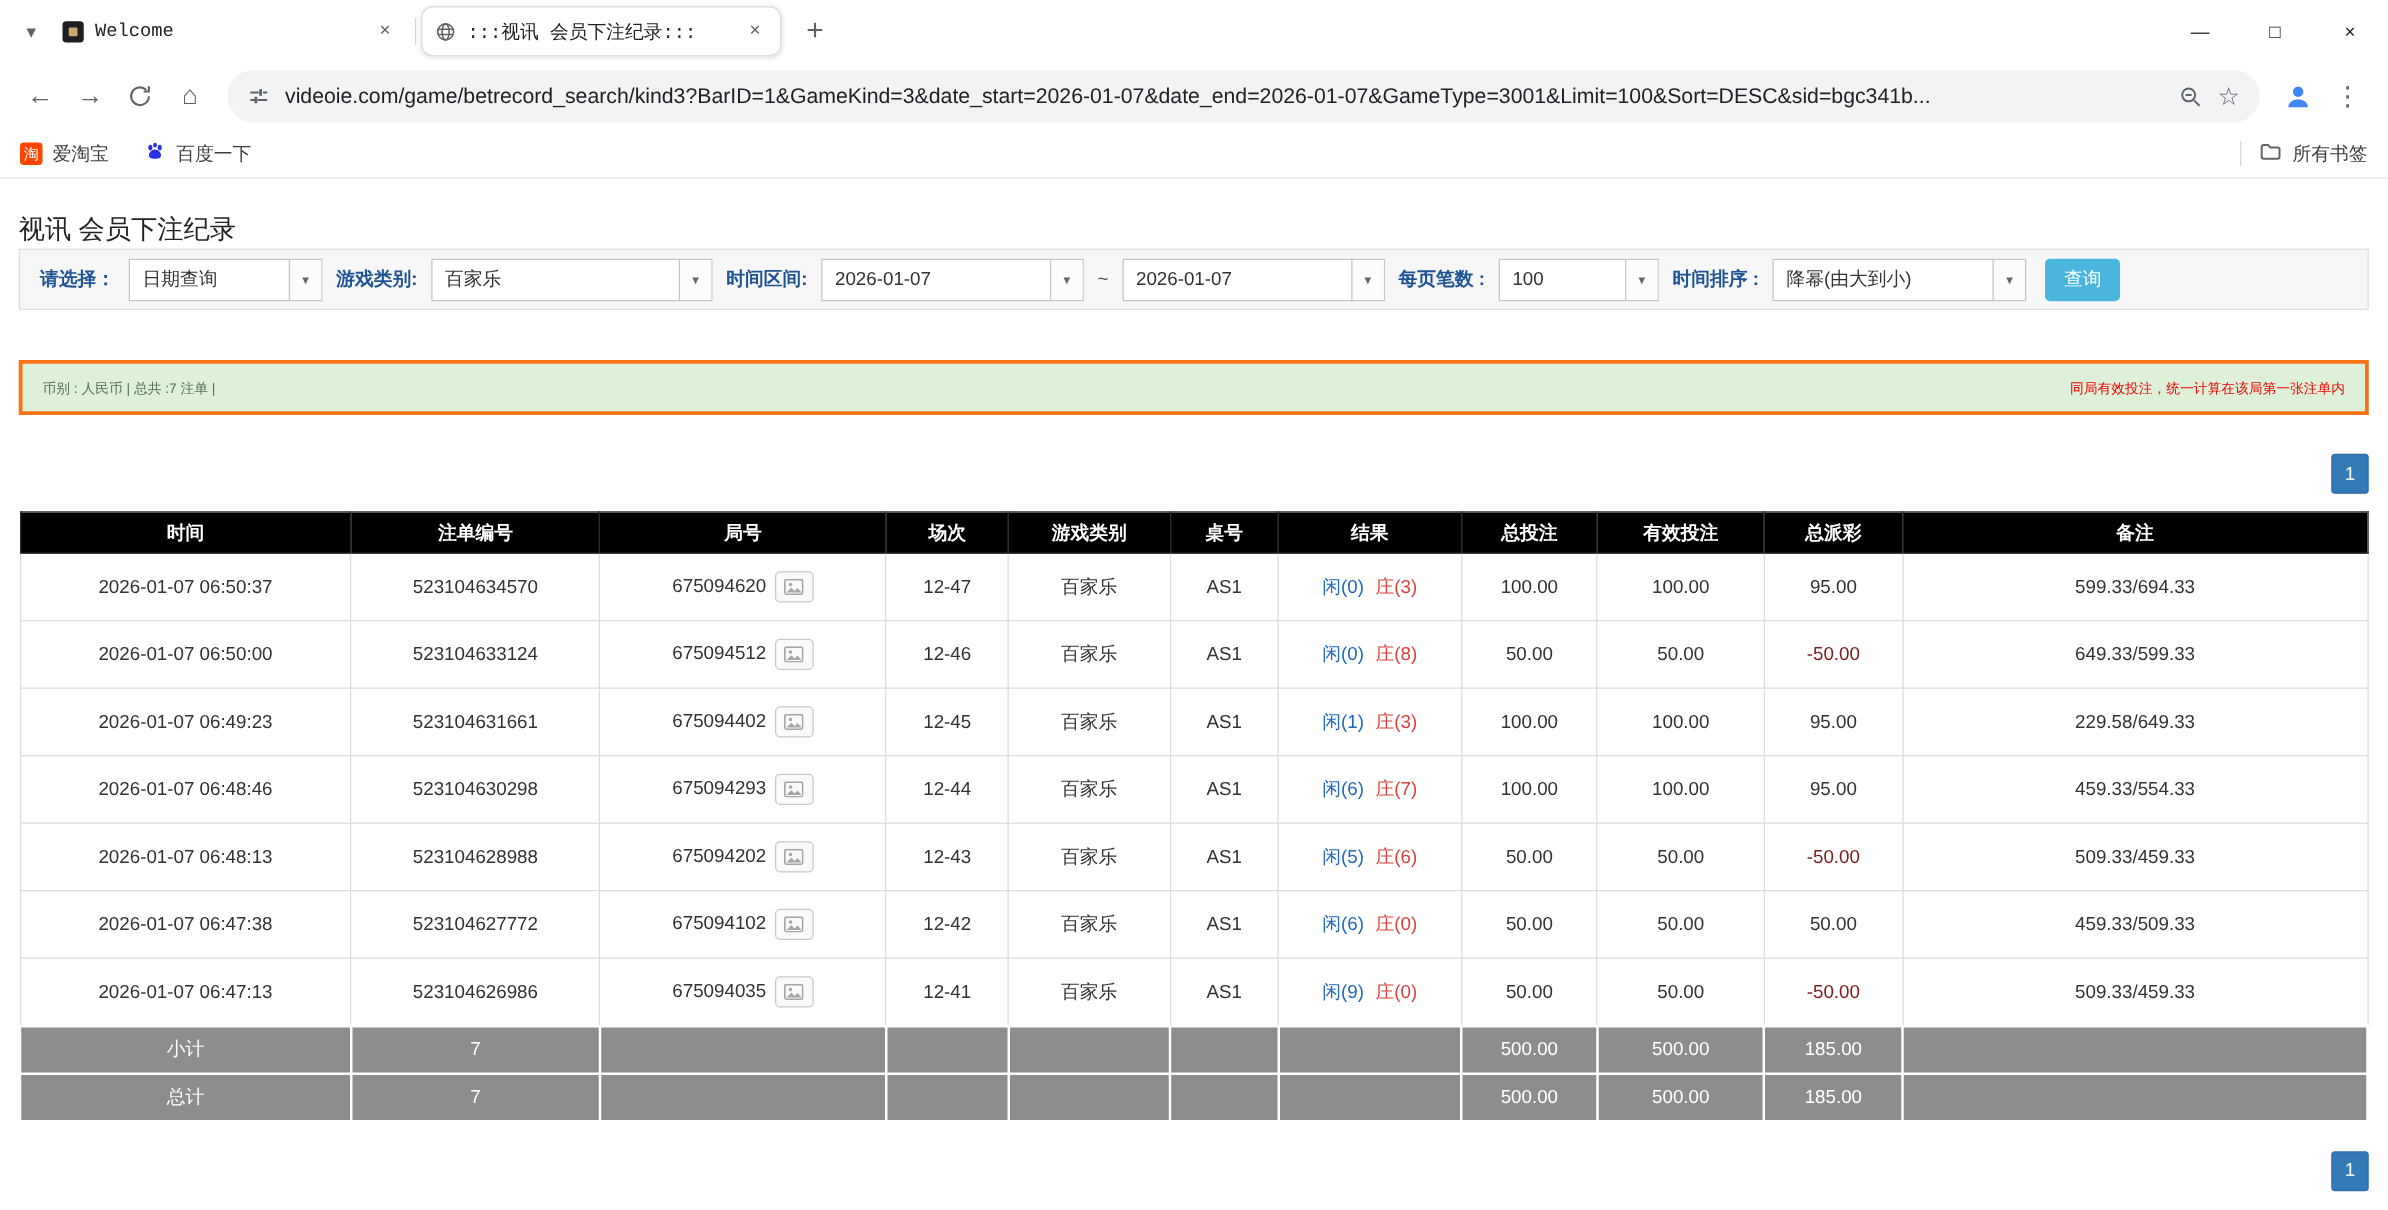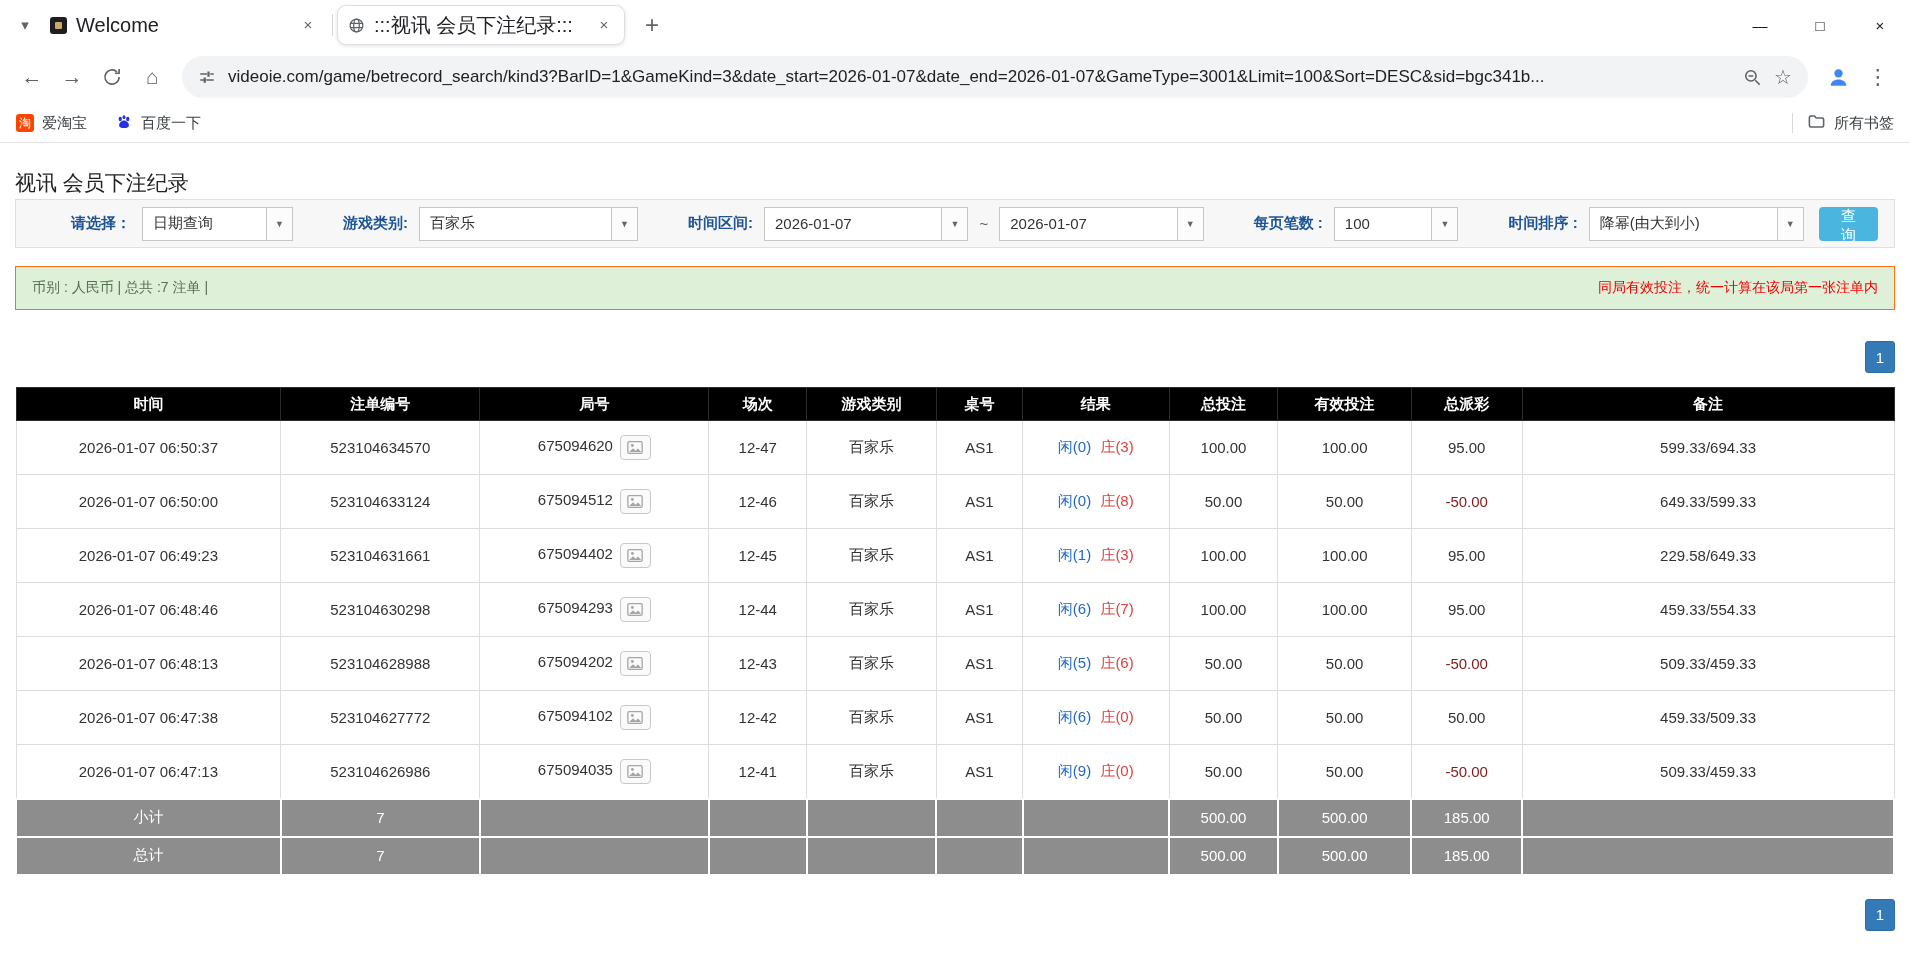--- a/index.html
+++ b/index.html
@@ -9,21 +9,21 @@
   
   .tabbar { height:50px; background:#fff; display:flex; align-items:center; padding-left:10px; position:relative; }
   .tab-search { width:30px; height:30px; border:none; background:transparent; color:#5f6368; font-size:15px;
     display:flex; align-items:center; justify-content:center; cursor:pointer; border-radius:50%; }
   .tab { display:flex; align-items:center; gap:9px; width:288px; height:40px; padding:0 10px; border-radius:9px; cursor:pointer; }
   .tab.active { border:1px solid #dcdfe3; box-shadow:0 1px 4px rgba(0,0,0,.12); background:#fff; }
   .tab-sep { width:1px; height:22px; background:#d5d5d5; margin:0 4px; }
   .favicon { width:17px; height:17px; flex:0 0 17px; display:flex; align-items:center; justify-content:center; }
   .favicon.dark { background:#1e1e22; border-radius:3px; position:relative; }
   .favicon.dark::after { content:""; width:7px; height:7px; background:#c9a96a; border-radius:1px; }
-  .tab-title { font-size:20px; color:#202124; white-space:nowrap; overflow:hidden; flex:1; }
+  .tab-title { font-size:15px; color:#202124; white-space:nowrap; overflow:hidden; flex:1;font-family:Liberation Mono, monospace; }
   .tab-close { width:20px; height:20px; border-radius:50%; color:#5f6368; font-size:15px; line-height:20px; text-align:center; cursor:pointer; }
   .new-tab { width:34px; height:34px; border:none; background:transparent; color:#5f6368; font-size:24px; margin-left:10px; cursor:pointer; }
   .win-controls { position:absolute; right:0; top:0; height:50px; display:flex; }
   .win-btn { width:60px; height:50px; display:flex; align-items:center; justify-content:center; color:#1c1c1c; font-size:15px; cursor:pointer; }
 
   .navbar { height:54px; background:#fff; display:flex; align-items:center; padding:0 12px; }
   .nav-btn { width:40px; height:40px; border-radius:50%; display:flex; align-items:center; justify-content:center;
     color:#5f6368; font-size:21px; cursor:pointer; flex:0 0 40px; }
   .addressbar { flex:1; height:42px; background:#f1f3f4; border-radius:21px; display:flex; align-items:center;
     padding:0 16px; margin:0 10px; gap:12px; cursor:text; overflow:hidden; }
@@ -37,31 +37,31 @@
   .bm-icon-taobao { width:18px; height:18px; border-radius:3px; background:#ff4400; color:#fff; font-size:12px;
     display:flex; align-items:center; justify-content:center; }
   .bm-right { margin-left:auto; display:flex; align-items:center; gap:14px; }
   .bm-divider { width:1px; height:20px; background:#d8d8d8; }
 
   
   .content { padding:0 15px; background:#fff; }
   .page-title { font-size:21px; font-weight:400; color:#222; padding-top:26px; height:56px; }
 
   .filter-panel { height:49px; background:#f7f7f7; border:1px solid #e0e0e0; display:flex; align-items:center; padding:0 16px; gap:11px; }
-  .filter-label { color:#1e5494; font-weight:bold; font-size:15px; white-space:nowrap;margin-left:39px; }
+  .filter-label { color:#1e5494; font-weight:bold; font-size:15px; white-space:nowrap; }
   .combo { height:34px; border:1px solid #c6c6c6; background:#fff; display:flex; align-items:stretch; cursor:pointer; }
   .combo-value { padding:0 10px; font-size:15px; color:#333; display:flex; align-items:center; flex:1; white-space:nowrap; overflow:hidden; }
   .combo-arrow { width:26px; border-left:1px solid #c6c6c6; display:flex; align-items:center; justify-content:center;
     color:#666; font-size:9px; background:#fcfcfc; }
-  .w-select{width:155px}.w-game{width:225px}.w-date{width:210px}.w-size{width:128px}.w-sort{width:221px}
+  .w-select{width:155px}.w-game{width:225px}.w-date{width:210px}.w-size{width:128px}.w-sort{width:203px}
   .tilde { color:#555; font-size:15px; }
   .search-btn { height:34px; padding:0 15px; background:#4ab6e0; color:#fff; border:none; border-radius:4px; font-size:15px; cursor:pointer; margin-left:4px; }
 
-  .summary-bar { margin-top:18px; height:44px; background:#dff0d8; border:1px solid #f97316; display:flex;
-    align-items:center; justify-content:space-between; padding:0 16px; font-size:14px; }
+  .summary-bar { margin-top:40px; height:44px; background:#dff0d8; border:3px solid #f97316; display:flex;
+    align-items:center; justify-content:space-between; padding:0 16px; font-size:11px; }
   .summary-left { color:#55704f; }
   .summary-right { color:#f00000; }
 
   .pagination-row { display:flex; justify-content:flex-end; margin-top:31px; }
   .pagination-row.bottom { margin-top:23px; }
   .page-btn { min-width:30px; height:32px; background:#337ab7; color:#fff; border:1px solid #2e6da4; border-radius:3px;
     font-size:15px; display:flex; align-items:center; justify-content:center; cursor:pointer; padding:0 9px; }
 
   table.bet-table { width:100%; border-collapse:collapse; margin-top:14px; table-layout:fixed; }
   .bet-table th { background:#000; color:#fff; font-size:15px; font-weight:bold; height:33px; border:1px solid #2c2c2c; }

